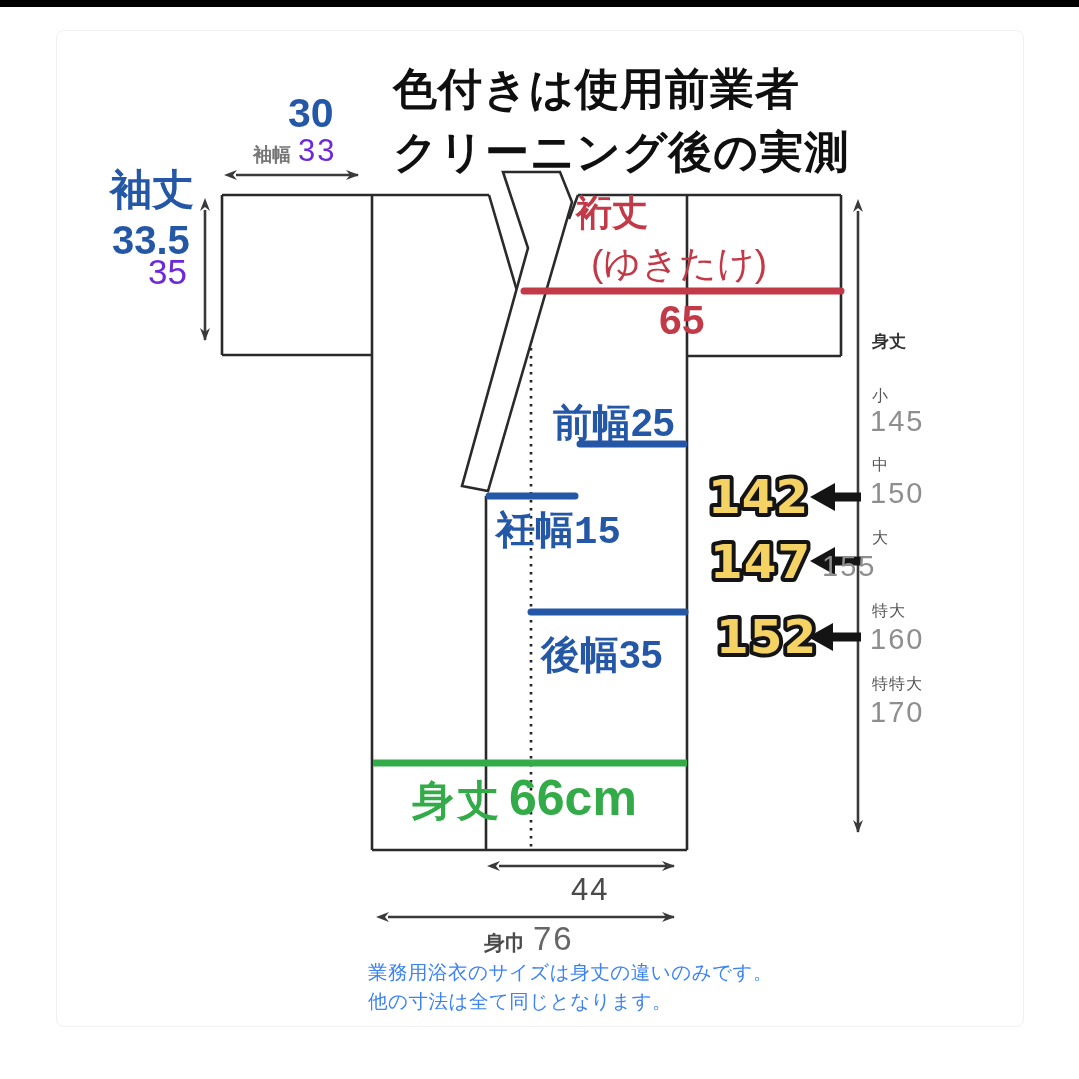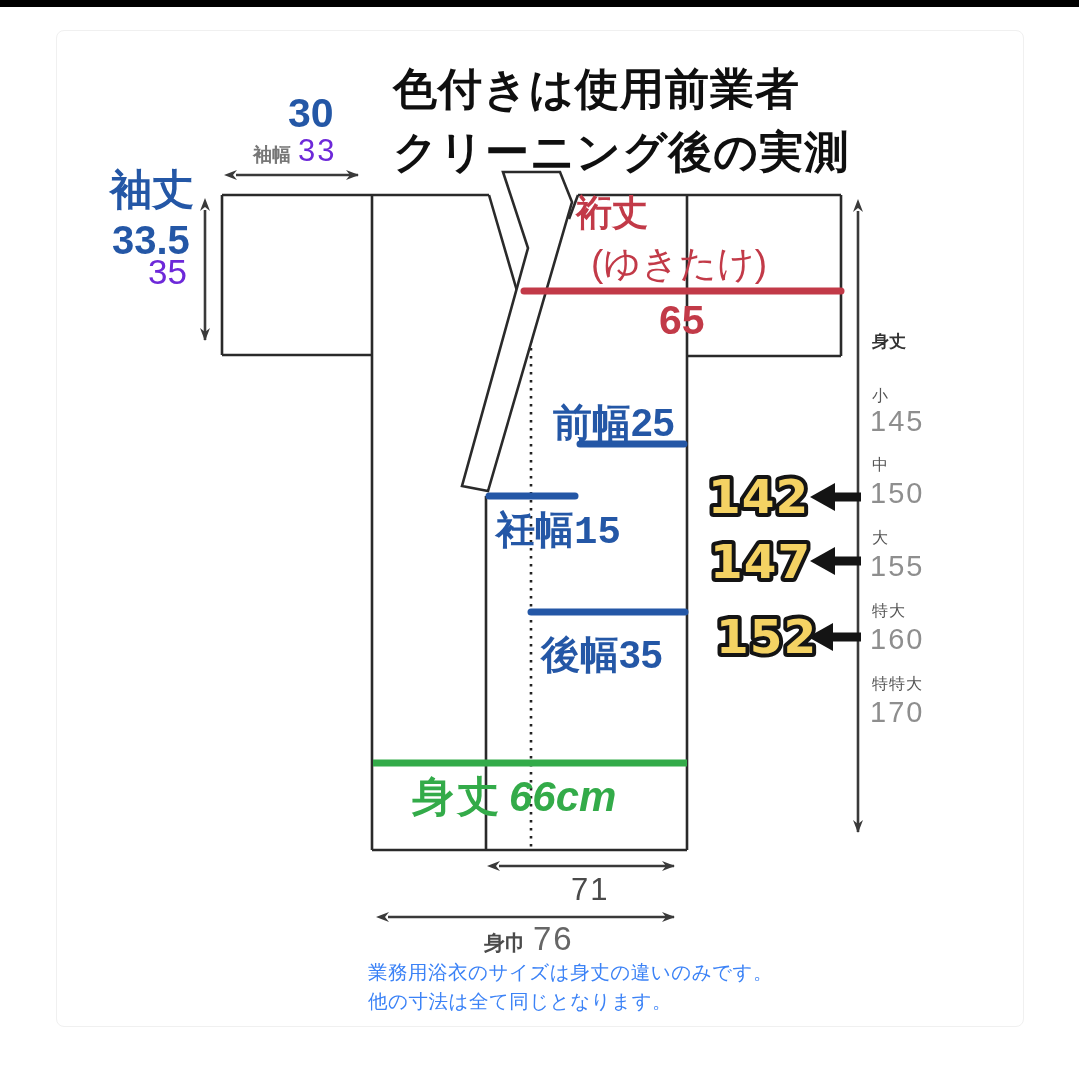--- a/index.html
+++ b/index.html
@@ -104,42 +104,42 @@
 <div class="abs red" style="left:576px;top:189px;font-size:36px;">裄丈</div>
 <div class="abs red" style="left:591px;top:239px;font-size:37px;font-weight:500;">(ゆきたけ)</div>
 <div class="abs red" style="left:659px;top:297px;font-size:41px;">65</div>
 
 <div class="abs blue" style="left:553px;top:396px;font-size:39px;">前幅25</div>
 <div class="abs blue" style="left:496px;top:503px;font-size:39px;font-family:Liberation Mono, monospace;">衽幅15</div>
 <div class="abs blue" style="left:541px;top:628px;font-size:39px;">後幅35</div>
 
 <div class="abs row green" style="left:412px;top:769px;">
   <span style="font-size:42px;letter-spacing:3px;">身丈</span>
-  <span style="font-size:42px;font-style:italic;">66cm</span>
+  <span style="font-size:50px;">66cm</span>
 </div>
 
-<div class="abs darkgray" style="left:571px;top:872px;font-size:31px;letter-spacing:2px;">71</div>
+<div class="abs darkgray" style="left:571px;top:872px;font-size:31px;letter-spacing:2px;">44</div>
 <div class="abs row" style="left:484px;top:920px;">
   <span class="darkgray" style="font-size:21px;font-weight:700;">身巾</span>
   <span style="font-size:33px;color:#666;letter-spacing:2px;">76</span>
 </div>
 
 <div class="abs note" style="left:368px;top:958px;">
   <div>業務用浴衣のサイズは身丈の違いのみです。</div>
   <div>他の寸法は全て同じとなります。</div>
 </div>
 
 <div class="abs" style="left:872px;top:330px;font-size:17px;color:#333;font-weight:600;">身丈</div>
 
 <div class="abs sizelabel" style="left:872px;top:386px;">小</div>
 <div class="abs sizevalue" style="left:870px;top:405px;">145</div>
 
 <div class="abs sizelabel" style="left:872px;top:455px;">中</div>
 <div class="abs sizevalue" style="left:870px;top:477px;">150</div>
 
 <div class="abs sizelabel" style="left:872px;top:528px;">大</div>
-<div class="abs sizevalue" style="left:870px;top:550px;">155</div>
+<div class="abs sizevalue" style="left:822px;top:550px;">155</div>
 
 <div class="abs sizelabel" style="left:872px;top:601px;">特大</div>
 <div class="abs sizevalue" style="left:870px;top:623px;">160</div>
 
 <div class="abs sizelabel" style="left:872px;top:674px;">特特大</div>
 <div class="abs sizevalue" style="left:870px;top:696px;">170</div>
 
 </body></html>

